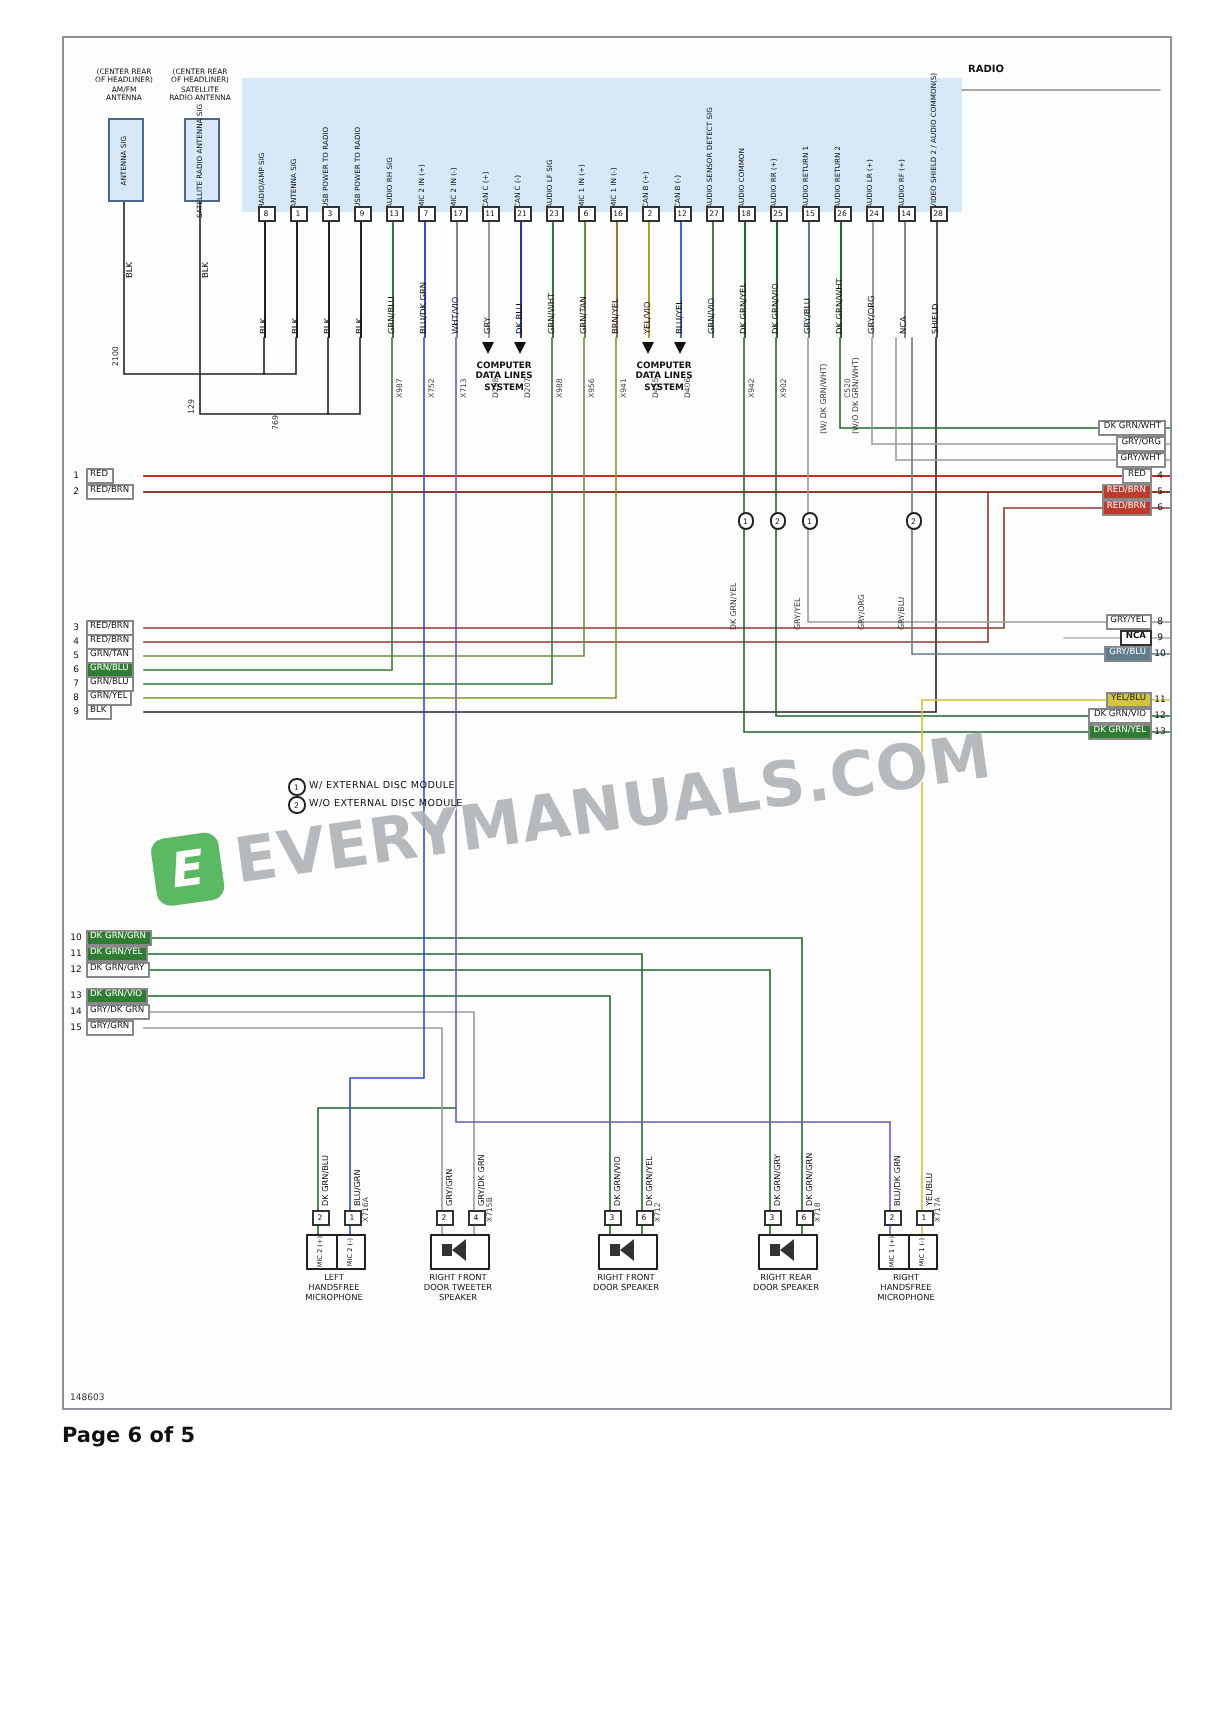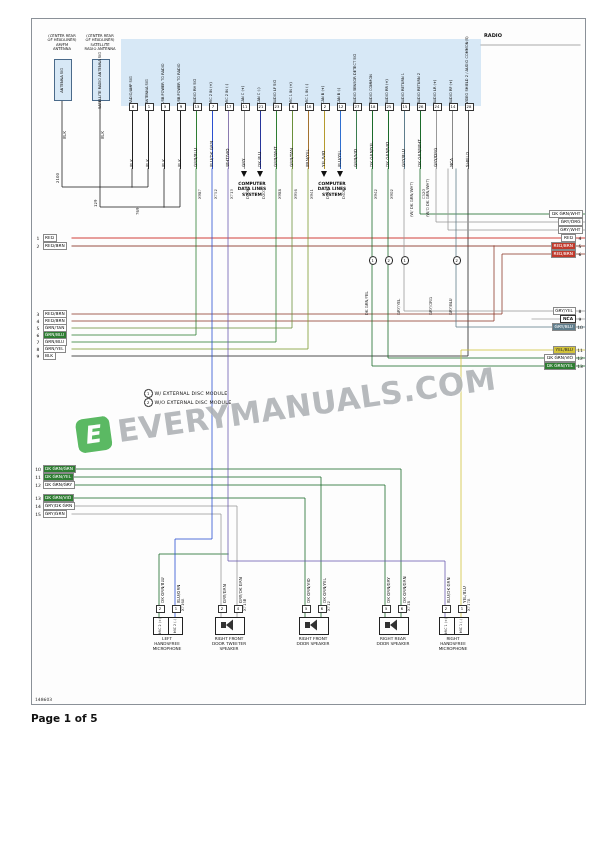--- a/index.html
+++ b/index.html
@@ -497,14 +497,14 @@
         </div>
         <div class="mic-cell">
           <div class="mic-cell-text">MIC 1 (-)</div>
         </div>
       </div>
       <div class="comp-cap" style="left: 391px;">RIGHT
 HANDSFREE
 MICROPHONE</div>
     </div>
 
-  <div class="page-footer">Page 1 of 5</div>
+  <div class="page-footer">Page 6 of 5</div>
 </div>
 
 </body></html>

